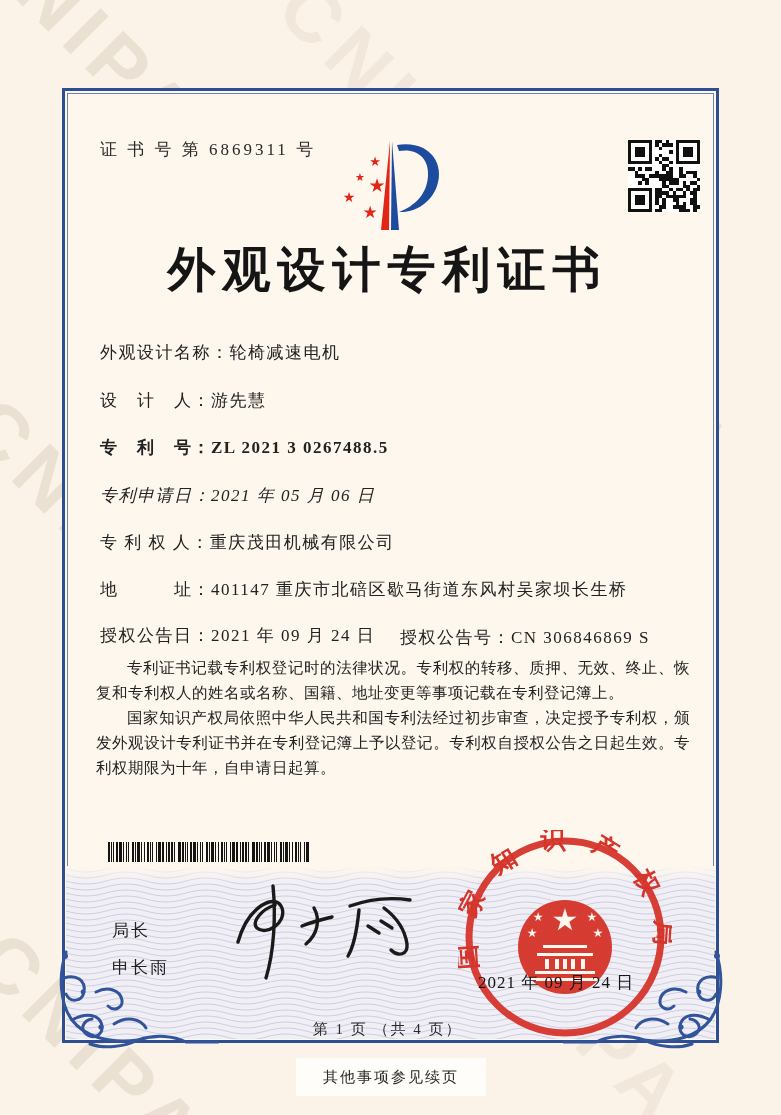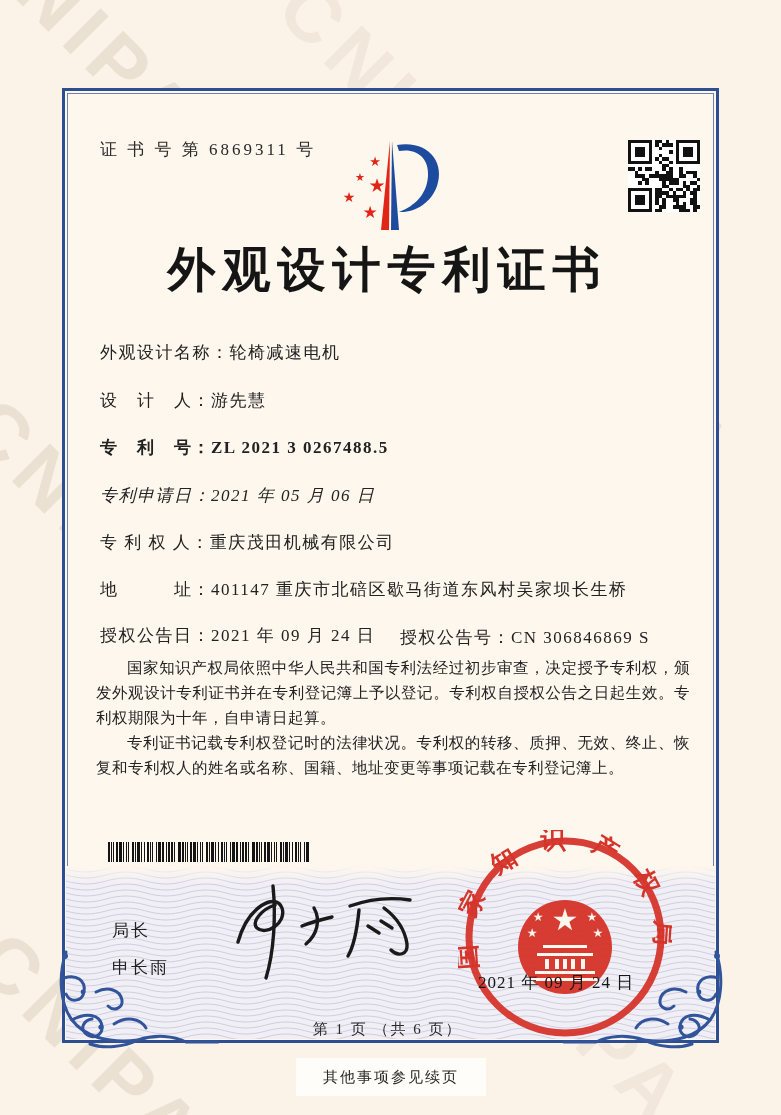--- a/index.html
+++ b/index.html
@@ -306,22 +306,22 @@
     <span>地　　　址：</span><span>401147 重庆市北碚区歇马街道东风村吴家坝长生桥</span>
   </div>
   <div class="abs field" style="top:624px;">
     <span>授权公告日：</span><span>2021 年 09 月 24 日</span>
   </div>
   <div class="abs field grant-right" style="top:626px;">
     <span>授权公告号：</span><span>CN 306846869 S</span>
   </div>
 
   <div class="abs paras">
+    <p>专利证书记载专利权登记时的法律状况。专利权的转移、质押、无效、终止、恢复和专利权人的姓名或名称、国籍、地址变更等事项记载在专利登记簿上。</p>
     <p>国家知识产权局依照中华人民共和国专利法经过初步审查，决定授予专利权，颁发外观设计专利证书并在专利登记簿上予以登记。专利权自授权公告之日起生效。专利权期限为十年，自申请日起算。</p>
-    <p>专利证书记载专利权登记时的法律状况。专利权的转移、质押、无效、终止、恢复和专利权人的姓名或名称、国籍、地址变更等事项记载在专利登记簿上。</p>
   </div>
 
   <div id="barcode" class="abs barcode">
       <div style="width: 2px; margin-right: 1px;"></div>
       <div style="width: 1px; margin-right: 1px;"></div>
       <div style="width: 1px; margin-right: 2px;"></div>
       <div style="width: 2px; margin-right: 1px;"></div>
       <div style="width: 3px; margin-right: 1px;"></div>
       <div style="width: 1px; margin-right: 2px;"></div>
       <div style="width: 1px; margin-right: 1px;"></div>
@@ -426,18 +426,18 @@
         <rect x="6" y="22" width="4" height="10"></rect>
         <rect x="16" y="22" width="4" height="10"></rect>
         <rect x="-2" y="22" width="4" height="10"></rect>
         <rect x="-30" y="34" width="60" height="3"></rect>
         <rect x="-34" y="41" width="68" height="3"></rect>
       </g>
     </g>
   </svg>
   <div class="abs seal-date">2021 年 09 月 24 日</div>
 
-  <div class="abs page-info">第 1 页 （共 6 页）</div>
+  <div class="abs page-info">第 1 页 （共 4 页）</div>
   <div class="abs cont-box">
     <span class="cont-note">其他事项参见续页</span>
   </div>
 
 </div>
 
 </body></html>

